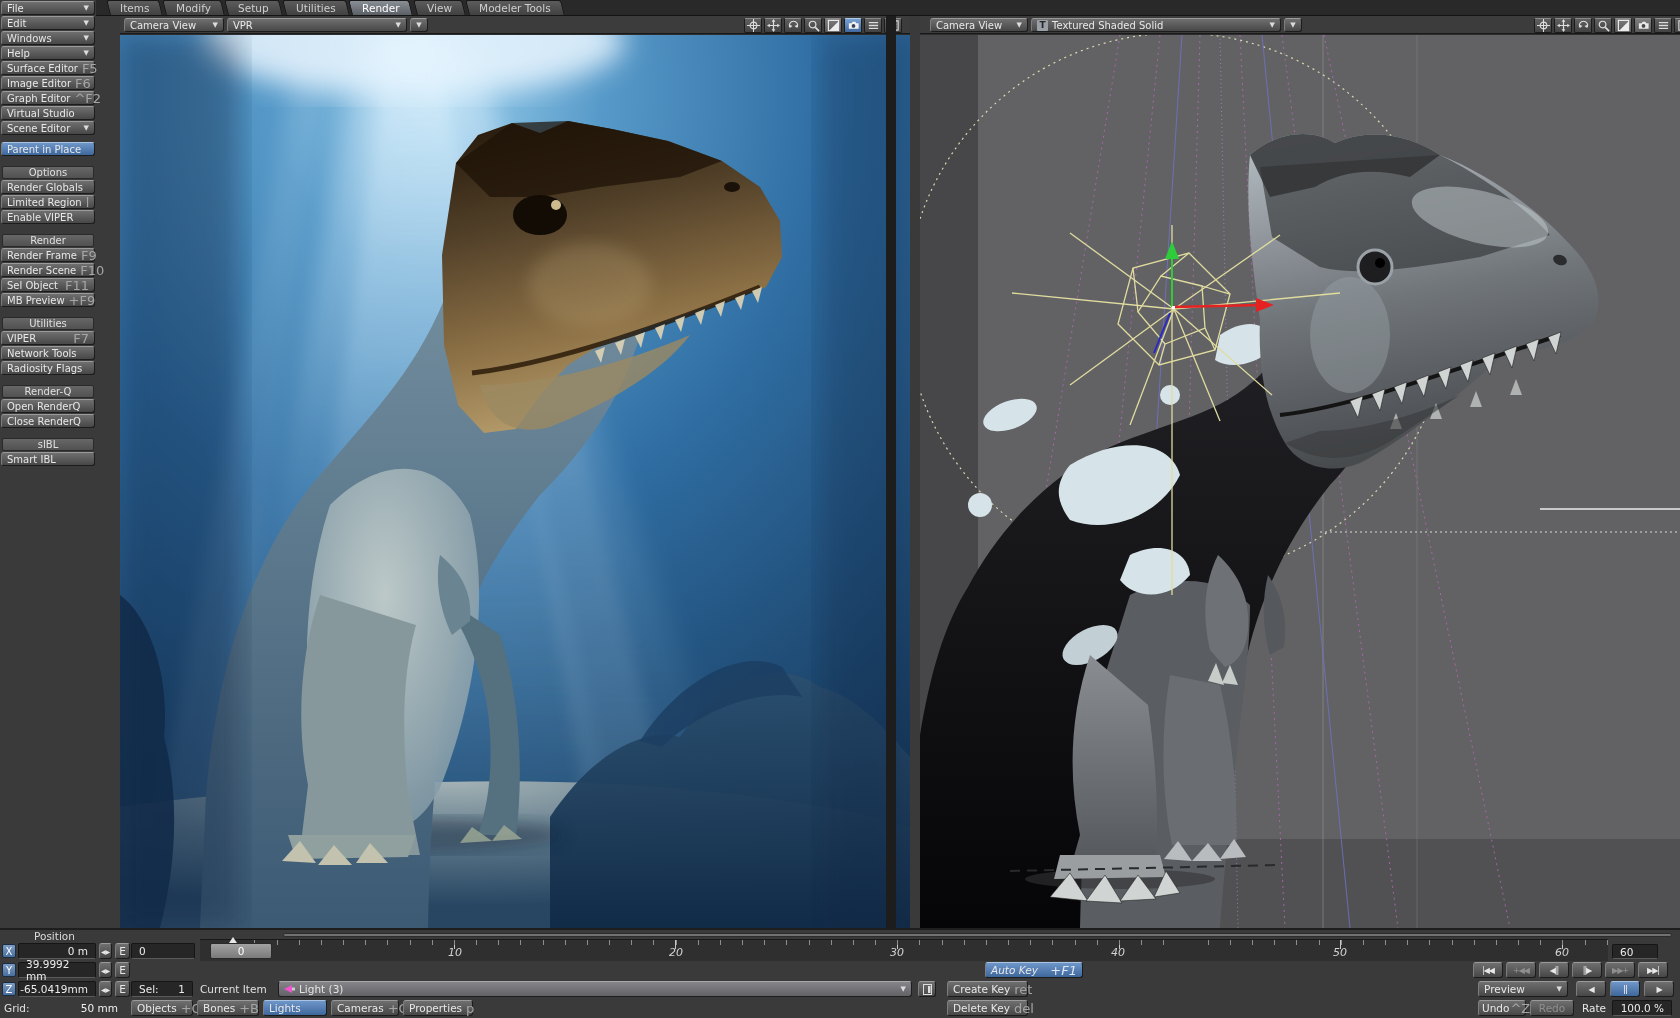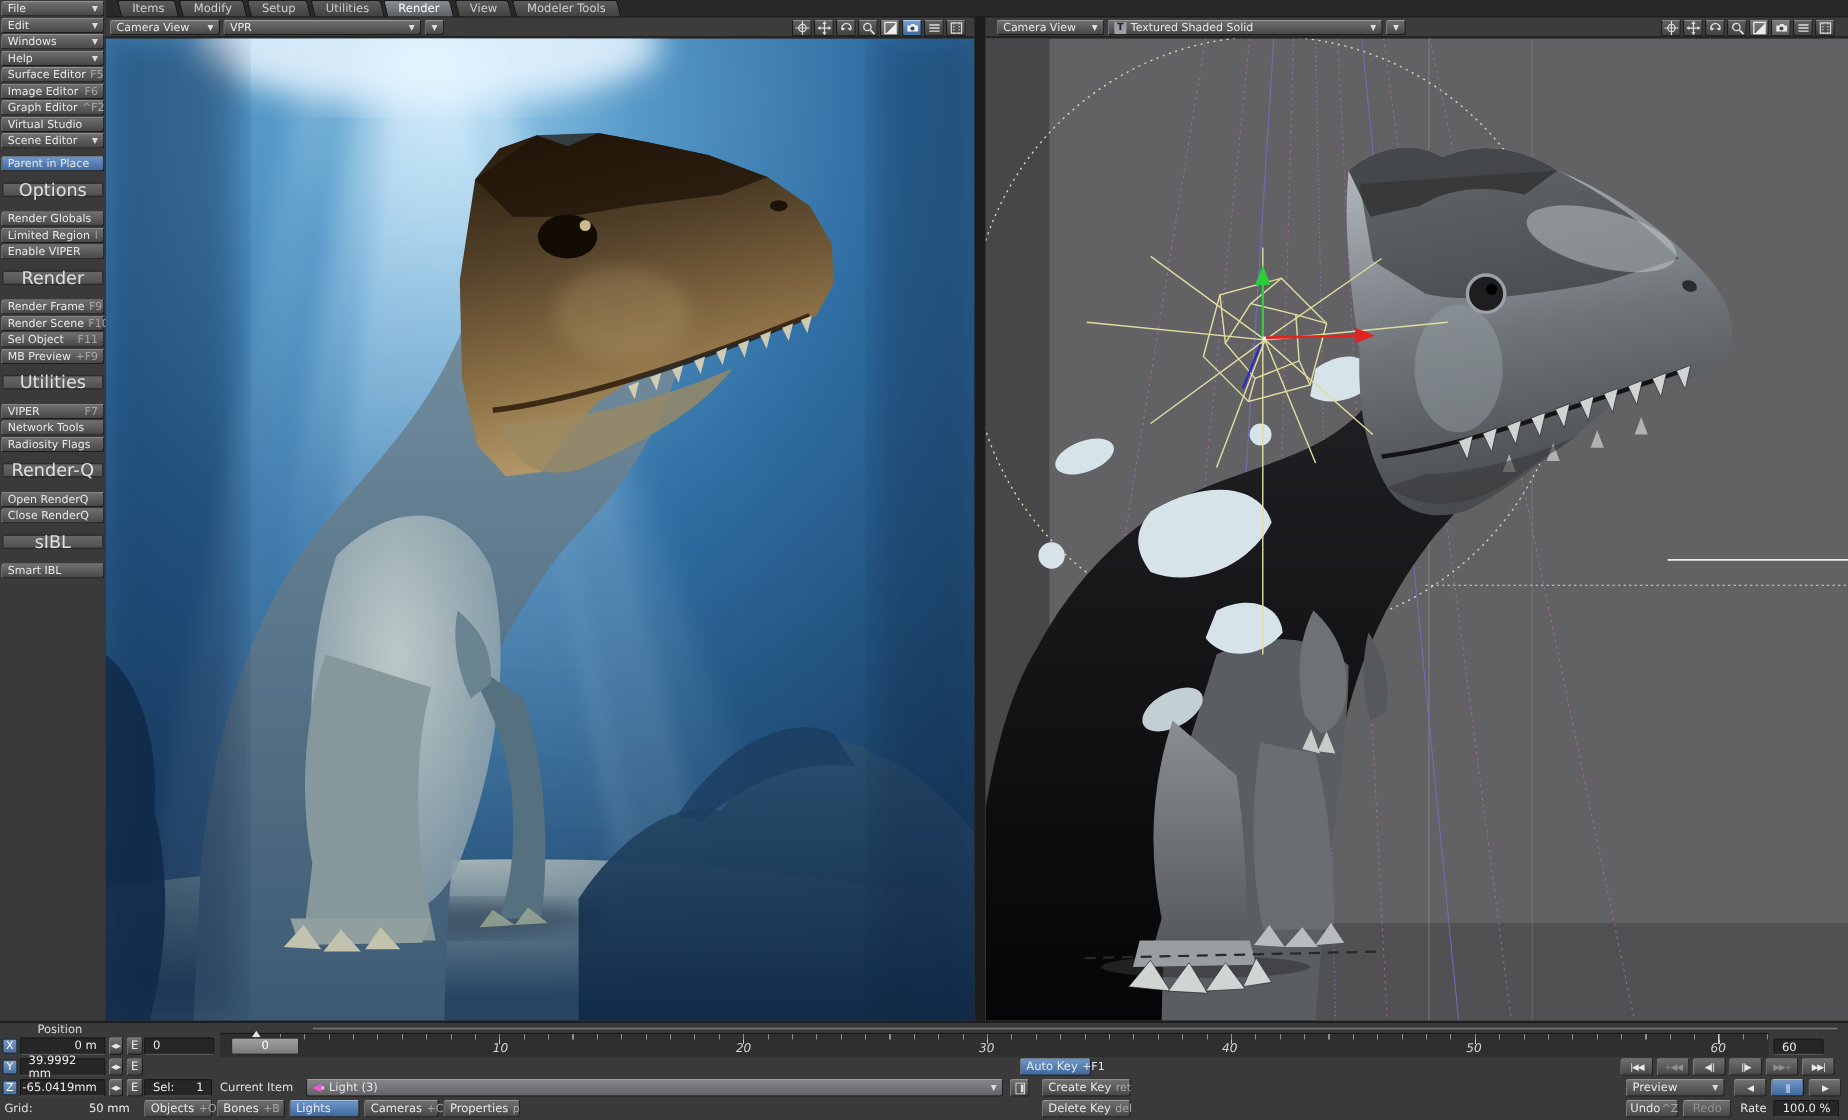--- a/index.html
+++ b/index.html
@@ -3,36 +3,36 @@
 <meta charset="utf-8">
 <style>
   * { box-sizing: border-box; margin:0; padding:0; }
   html,body { width:1680px; height:1018px; }
   body { background:#3a3a3a; font-family:"DejaVu Sans","Liberation Sans",sans-serif; font-size:10.5px; color:#e4e4e4; position:relative; overflow:hidden; }
   .abs { position:absolute; }
   
   .b3 { background:linear-gradient(#6f6f6f,#474747); border:1px solid #1c1c1c; border-top-color:#9a9a9a; border-left-color:#7d7d7d; border-radius:3px; color:#e8e8e8; display:flex; align-items:center; padding:0 5px; white-space:nowrap; }
   .b3.blue { background:linear-gradient(#6e96c9,#3e679c); border-top-color:#a9c4e2; }
   .b3.dim  { color:#8f8f8f; }
-  .sc { color:#a5a5a5; margin-left:auto; padding-left:4px; font-size:10px; }
+  .sc { color:#a5a5a5; margin-left:auto; padding-left:4px; font-size:13px; }
   .arr { font-size:7px; color:#dcdcdc; margin-left:auto; padding-left:4px; }
   .fld { background:#262626; border:1px solid #151515; border-bottom-color:#5a5a5a; border-radius:2px; color:#ececec; display:flex; align-items:center; padding:0 7px; }
   .fld.r { justify-content:flex-end; }
   
   .tabbar { left:96px; top:0; width:1584px; height:16px; background:#292929; border-bottom:1px solid #141414; padding-left:12px; display:flex; align-items:stretch; }
   .tab { transform:skewX(14deg); background:linear-gradient(#5c5c5c,#414141); border:1px solid #181818; border-bottom:none; border-radius:3px 3px 0 0; margin-right:3px; padding:1px 11px 0 11px; color:#cfcfcf; }
   .tab > span { display:inline-block; transform:skewX(-14deg); font-size:10.5px; }
   .tab.active { background:linear-gradient(#8a8f96,#5b6066); color:#ffffff; }
   
   .sidebar { left:0; top:0; width:96px; height:1018px; background:#3a3a3a; padding-top:1px; }
   .sbtn { height:14px; margin:0 1px 1px 1px; font-size:10px; }
-  .shdr { height:13px; margin:0 2px 13px 2px; background:linear-gradient(#676767,#515151); border:1px solid #2a2a2a; border-radius:2px; text-align:center; color:#e0e0e0; font-size:16px; line-height:12px; }
+  .shdr { height:13px; margin:0 2px 1px 2px; background:linear-gradient(#676767,#515151); border:1px solid #2a2a2a; border-radius:2px; text-align:center; color:#e0e0e0; font-size:10px; line-height:12px; }
   .gap6 { height:6px; } .gap9 { height:9px; }
   
-  .vp { top:16px; height:912px; background:#2e2e2e; }
+  .vp { top:16px; height:912px; background:#2e2e2e;margin-left:24px; }
   .vphead { position:absolute; left:0; top:0; right:0; height:18px; background:#3c3c3c; border-bottom:1px solid #191919; }
   .vhb { position:absolute; top:2px; height:14px; font-size:10px; }
   .vicons { position:absolute; top:2px; height:15px; display:flex; gap:2px; }
   .vicon { width:18px; height:15px; background:linear-gradient(#606060,#424242); border:1px solid #1c1c1c; border-top-color:#8a8a8a; border-radius:2px; display:flex; align-items:center; justify-content:center; }
   .vicon.lit { background:linear-gradient(#7d7d7d,#5a5a5a); }
   .vicon.activeblue { background:linear-gradient(#78a2d4,#40699e); border-top-color:#b0cbe8; }
   .scene { position:absolute; left:0; top:19px; }
   .modechip { display:inline-flex; width:11px; height:11px; background:#9aa0a6; color:#23262a; font-size:9px; font-weight:bold; align-items:center; justify-content:center; border-radius:1px; margin-right:4px; }
   
   .bottom { left:0; top:928px; width:1680px; height:90px; background:#3a3a3a; border-top:2px solid #1e1e1e; }
@@ -538,21 +538,21 @@
   <div class="abs axbadge" style="left:2px;top:14px;">X</div>
   <div class="abs fld r" style="left:18px;top:13px;width:78px;height:16px;">0 m</div>
   <div class="abs b3 stepper" style="left:99px;top:13px;height:16px;">◀▶</div>
   <div class="abs b3 ebtn" style="left:115px;top:13px;height:16px;">E</div>
   <div class="abs fld" style="left:131px;top:13px;width:64px;height:16px;">0</div>
 
   <div class="abs axbadge" style="left:2px;top:33px;">Y</div>
   <div class="abs fld r" style="left:18px;top:32px;width:78px;height:16px;">39.9992 mm</div>
   <div class="abs b3 stepper" style="left:99px;top:32px;height:16px;">◀▶</div>
   <div class="abs b3 ebtn" style="left:115px;top:32px;height:16px;">E</div>
-  <div class="abs b3 blue" style="left:927px;top:32px;width:65px;height:16px;">
+  <div class="abs b3 blue" style="left:985px;top:32px;width:98px;height:16px;font-style:italic;">
       <span>Auto Key</span>
       <span class="sc" style="color:#dce8f4;">+F1</span>
     </div>
   <div class="abs b3 trbtn" style="left:1473px;top:32px;">|◀◀</div>
   <div class="abs b3 trbtn dim" style="left:1506px;top:32px;">+◀◀</div>
   <div class="abs b3 trbtn" style="left:1539px;top:32px;">◀||</div>
   <div class="abs b3 trbtn" style="left:1572px;top:32px;">||▶</div>
   <div class="abs b3 trbtn dim" style="left:1605px;top:32px;">▶▶+</div>
   <div class="abs b3 trbtn" style="left:1638px;top:32px;">▶▶|</div>
 

